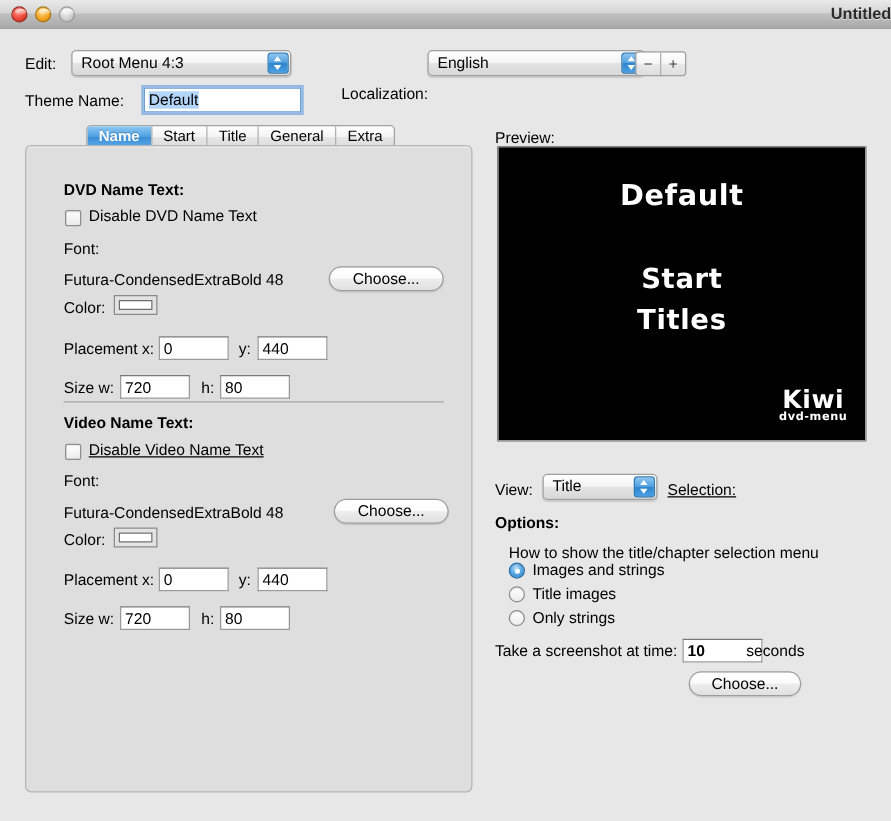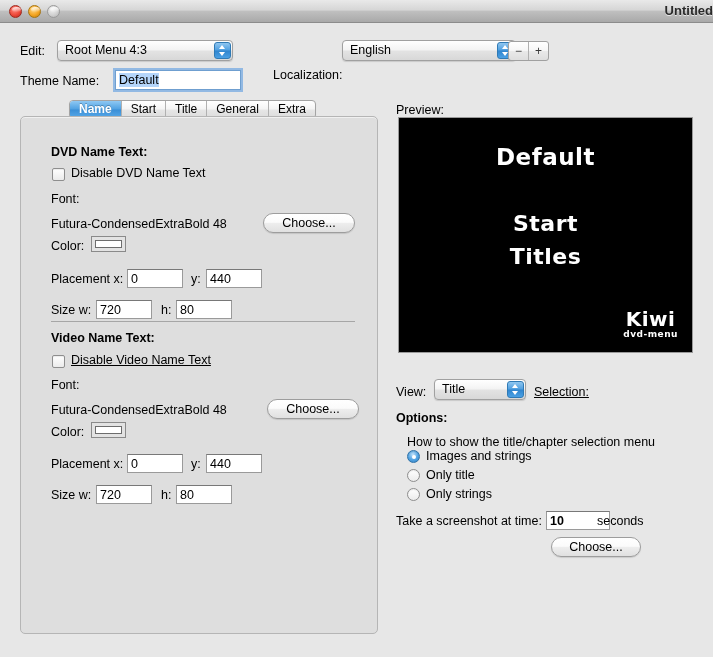--- a/index.html
+++ b/index.html
@@ -438,21 +438,21 @@
 
   <div class="lbl" style="left:534px; top:385px;text-decoration:underline;">Selection:</div>
 
   <div class="lbl bold" style="left:396px; top:411px;">Options:</div>
   <div class="lbl" style="left:396px; top:435px;margin-left:11px;">How to show the title/chapter selection menu</div>
 
   <div class="radio on" style="left:407px; top:450px;"></div>
   <div class="lbl" style="left:426px; top:449px;">Images and strings</div>
 
   <div class="radio" style="left:407px; top:469px;"></div>
-  <div class="lbl" style="left:426px; top:468px;">Only title</div>
+  <div class="lbl" style="left:426px; top:468px;">Title images</div>
 
   <div class="radio" style="left:407px; top:488px;"></div>
   <div class="lbl" style="left:426px; top:487px;">Only strings</div>
 
   <div class="lbl" style="left:396px; top:514px;">Take a screenshot at time:</div>
   <div class="textfield" style="left:546px; top:511px; width:64px; height:19px;font-weight:bold;">10</div>
   <div class="lbl" style="left:597px; top:514px;">seconds</div>
 
   <div class="pushbtn" style="left:551px; top:537px; width:90px;">Choose...</div>
 

